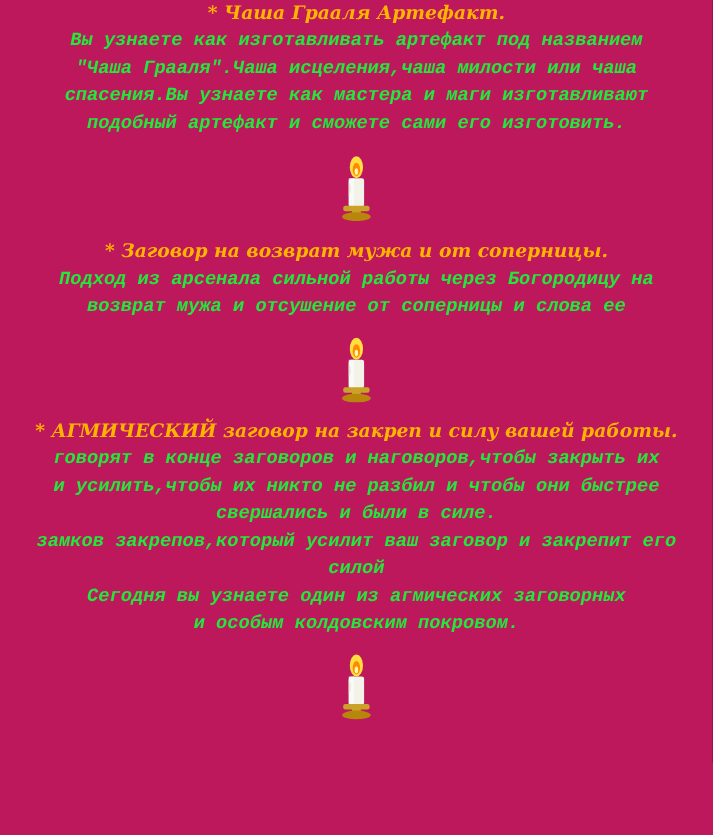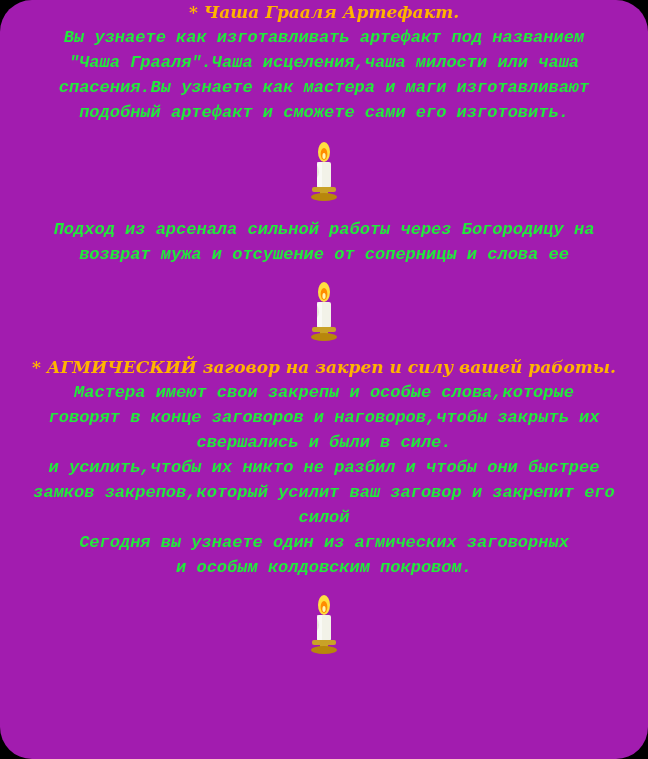--- a/index.html
+++ b/index.html
@@ -9,25 +9,24 @@
   }
   body {
     width: 648px;
     height: 759px;
     overflow: hidden;
     font-family: "DejaVu Serif", serif;
   }
   .page {
     width: 648px;
     height: 759px;
-    background: #a21caf;
+    background: #be185d;
     position: relative;
     box-sizing: border-box;
     padding: 0;
-    border-radius: 32px;
   }
   .block {
     width: 100%;
     text-align: center;
     box-sizing: border-box;
     padding: 0 6px;
   }
   .heading {
     font-style: italic;
     font-weight: bold;
@@ -88,20 +87,21 @@
         <rect x="18" y="48" width="24" height="5" rx="2" fill="#c9a227"></rect>
         <rect x="26" y="52" width="8" height="5" fill="#c9a227"></rect>
         <ellipse cx="30" cy="58" rx="13" ry="4" fill="#b8860b"></ellipse>
       </svg>
     </div>
   </div>
 
   <div class="gap-2"></div>
 
   <div class="block">
+    <p class="heading">* Заговор на возврат мужа и от соперницы.</p>
     <p class="body-text">Подход из арсенала сильной работы через Богородицу на</p>
     <p class="body-text">возврат мужа и отсушение от соперницы и слова ее</p>
   </div>
 
   <div class="gap-3"></div>
 
   <div class="sep">
     <div class="candle-wrap">
       <svg width="60" height="62" viewBox="0 0 60 62" xmlns="http://www.w3.org/2000/svg">
         <ellipse cx="30" cy="13" rx="6" ry="10" fill="#ffdf40"></ellipse>
@@ -114,24 +114,23 @@
         <rect x="26" y="52" width="8" height="5" fill="#c9a227"></rect>
         <ellipse cx="30" cy="58" rx="13" ry="4" fill="#b8860b"></ellipse>
       </svg>
     </div>
   </div>
 
   <div class="gap-4"></div>
 
   <div class="block">
     <p class="heading">* АГМИЧЕСКИЙ заговор на закреп и силу вашей работы.</p>
-    <p class="body-text">Мастера имеют свои закрепы и особые слова,которые</p>
     <p class="body-text">говорят в конце заговоров и наговоров,чтобы закрыть их</p>
+    <p class="body-text">и усилить,чтобы их никто не разбил и чтобы они быстрее</p>
     <p class="body-text">свершались и были в силе.</p>
-    <p class="body-text">и усилить,чтобы их никто не разбил и чтобы они быстрее</p>
     <p class="body-text">замков закрепов,который усилит ваш заговор и закрепит его силой</p>
     <p class="body-text">Сегодня вы узнаете один из агмических заговорных</p>
     <p class="body-text">и особым колдовским покровом.</p>
   </div>
 
   <div class="gap-3"></div>
 
   <div class="sep">
     <div class="candle-wrap">
       <svg width="60" height="62" viewBox="0 0 60 62" xmlns="http://www.w3.org/2000/svg">

